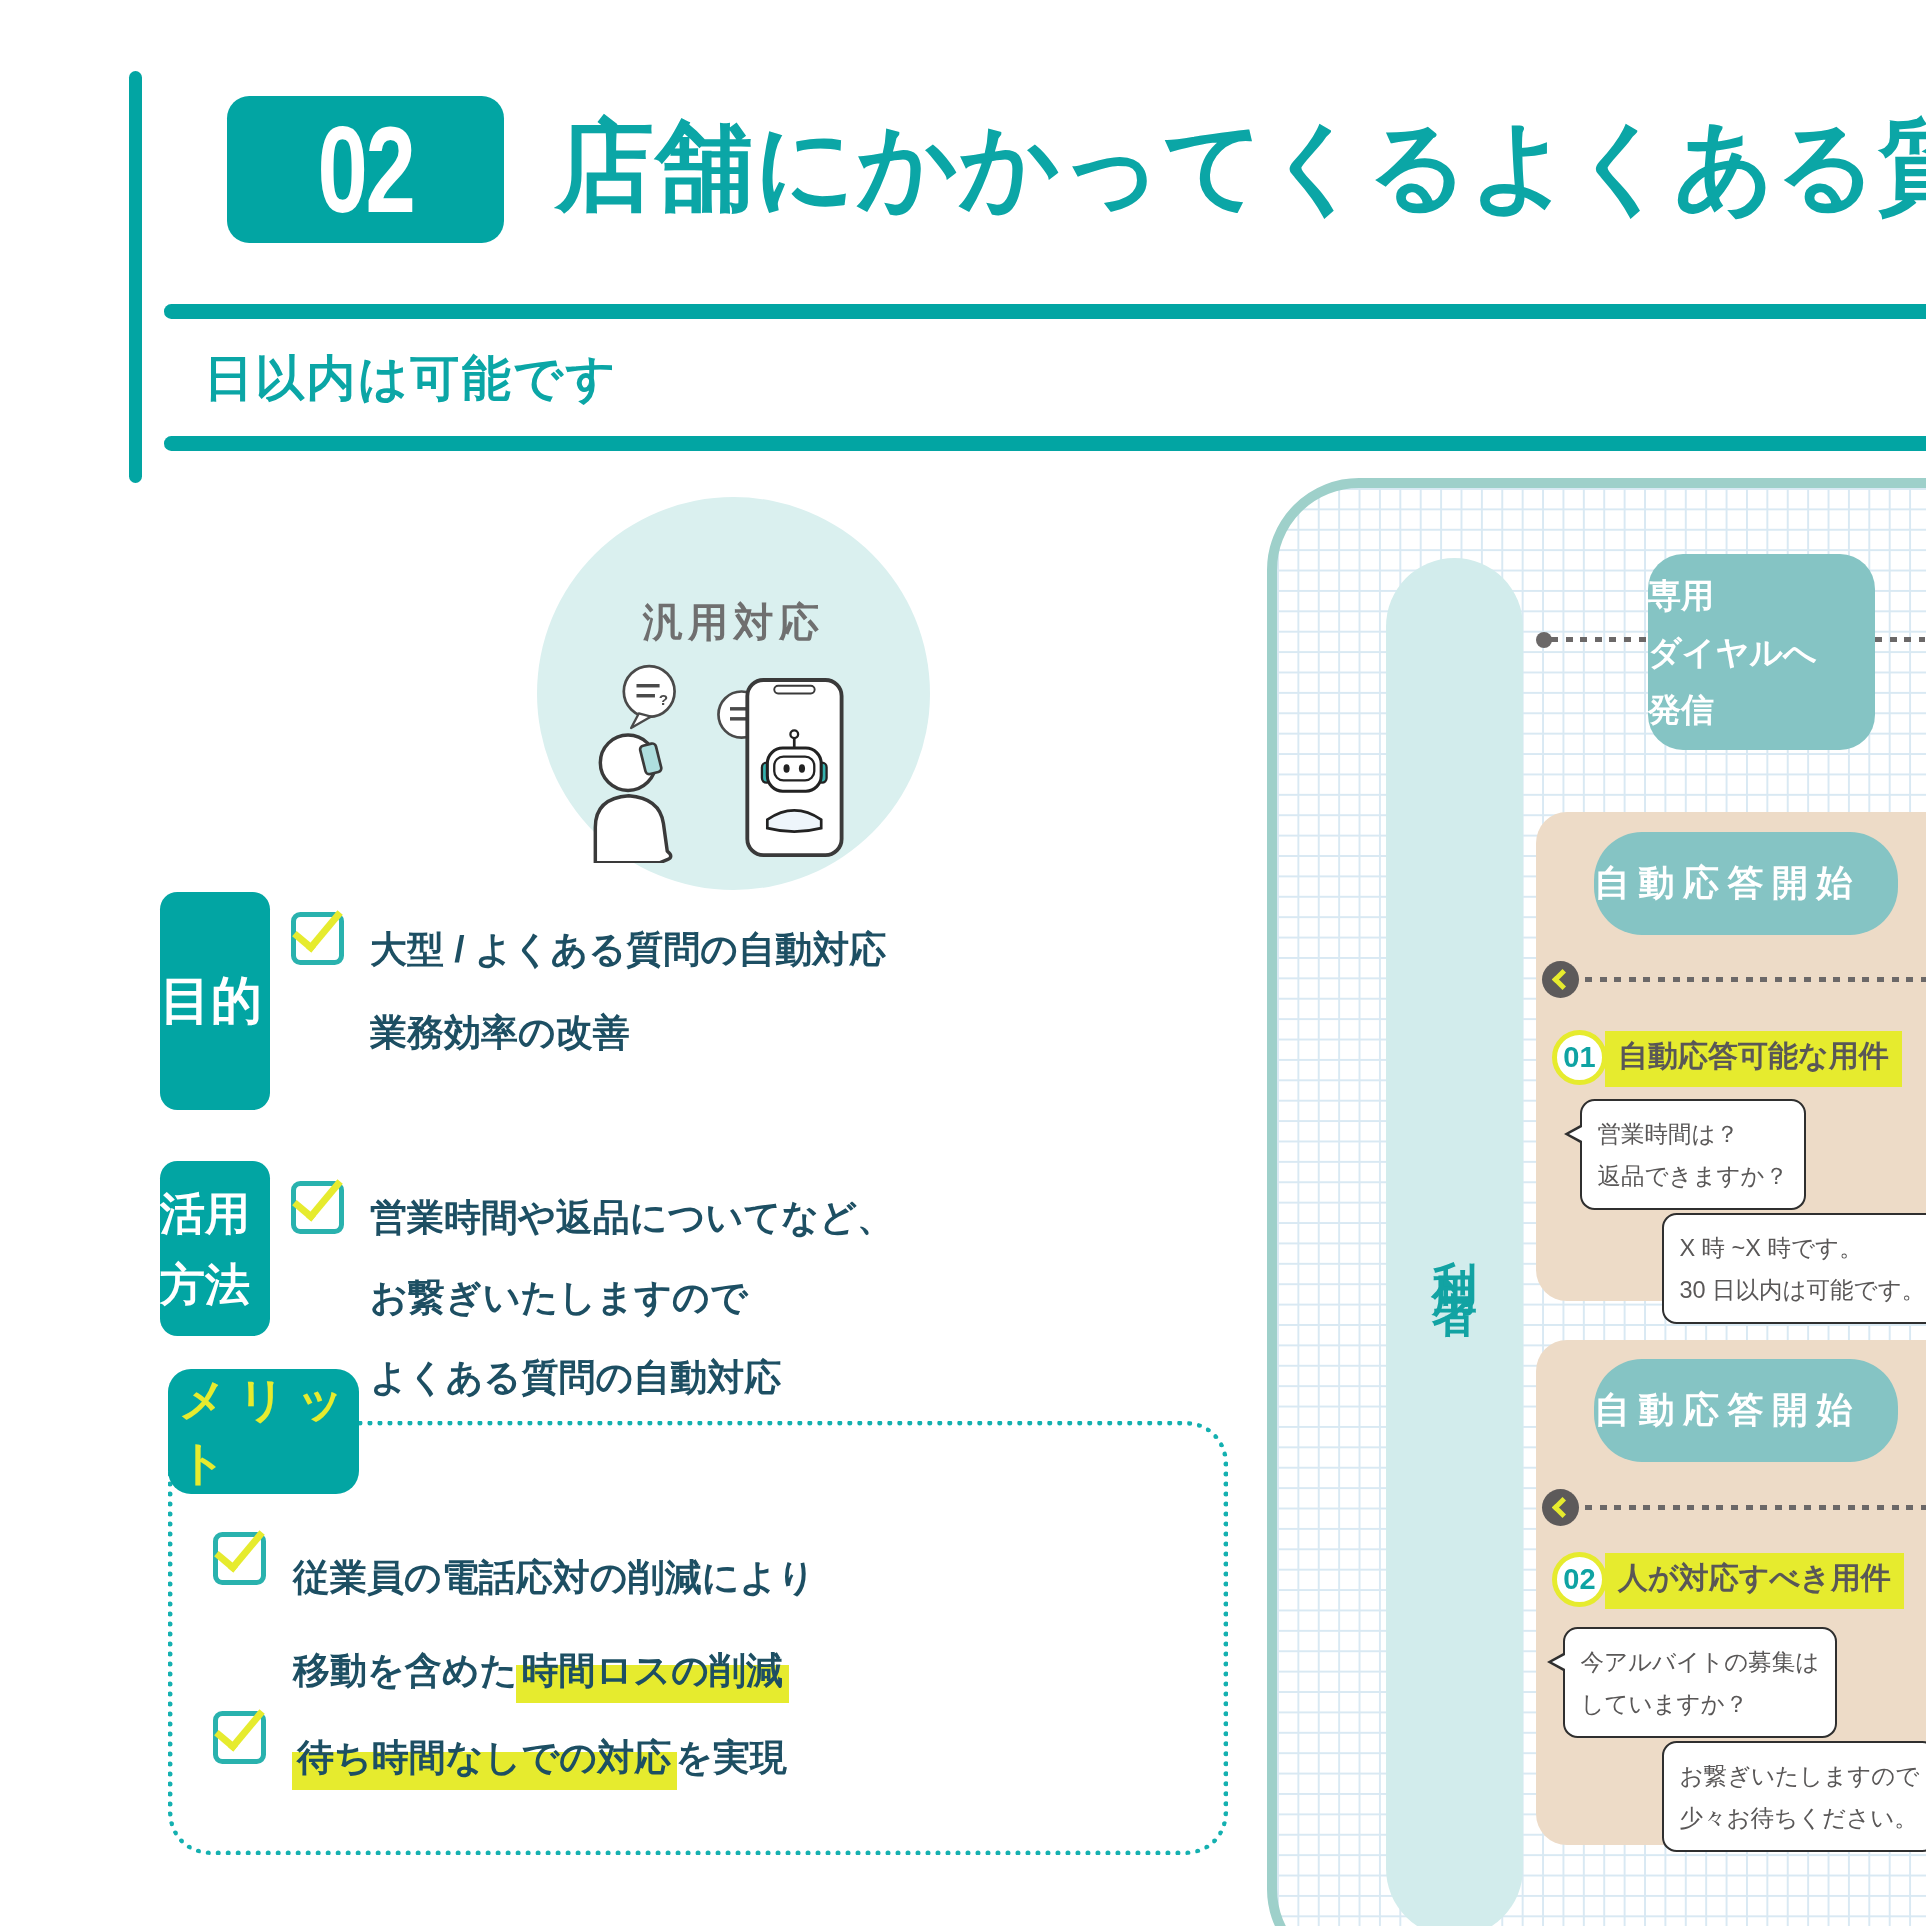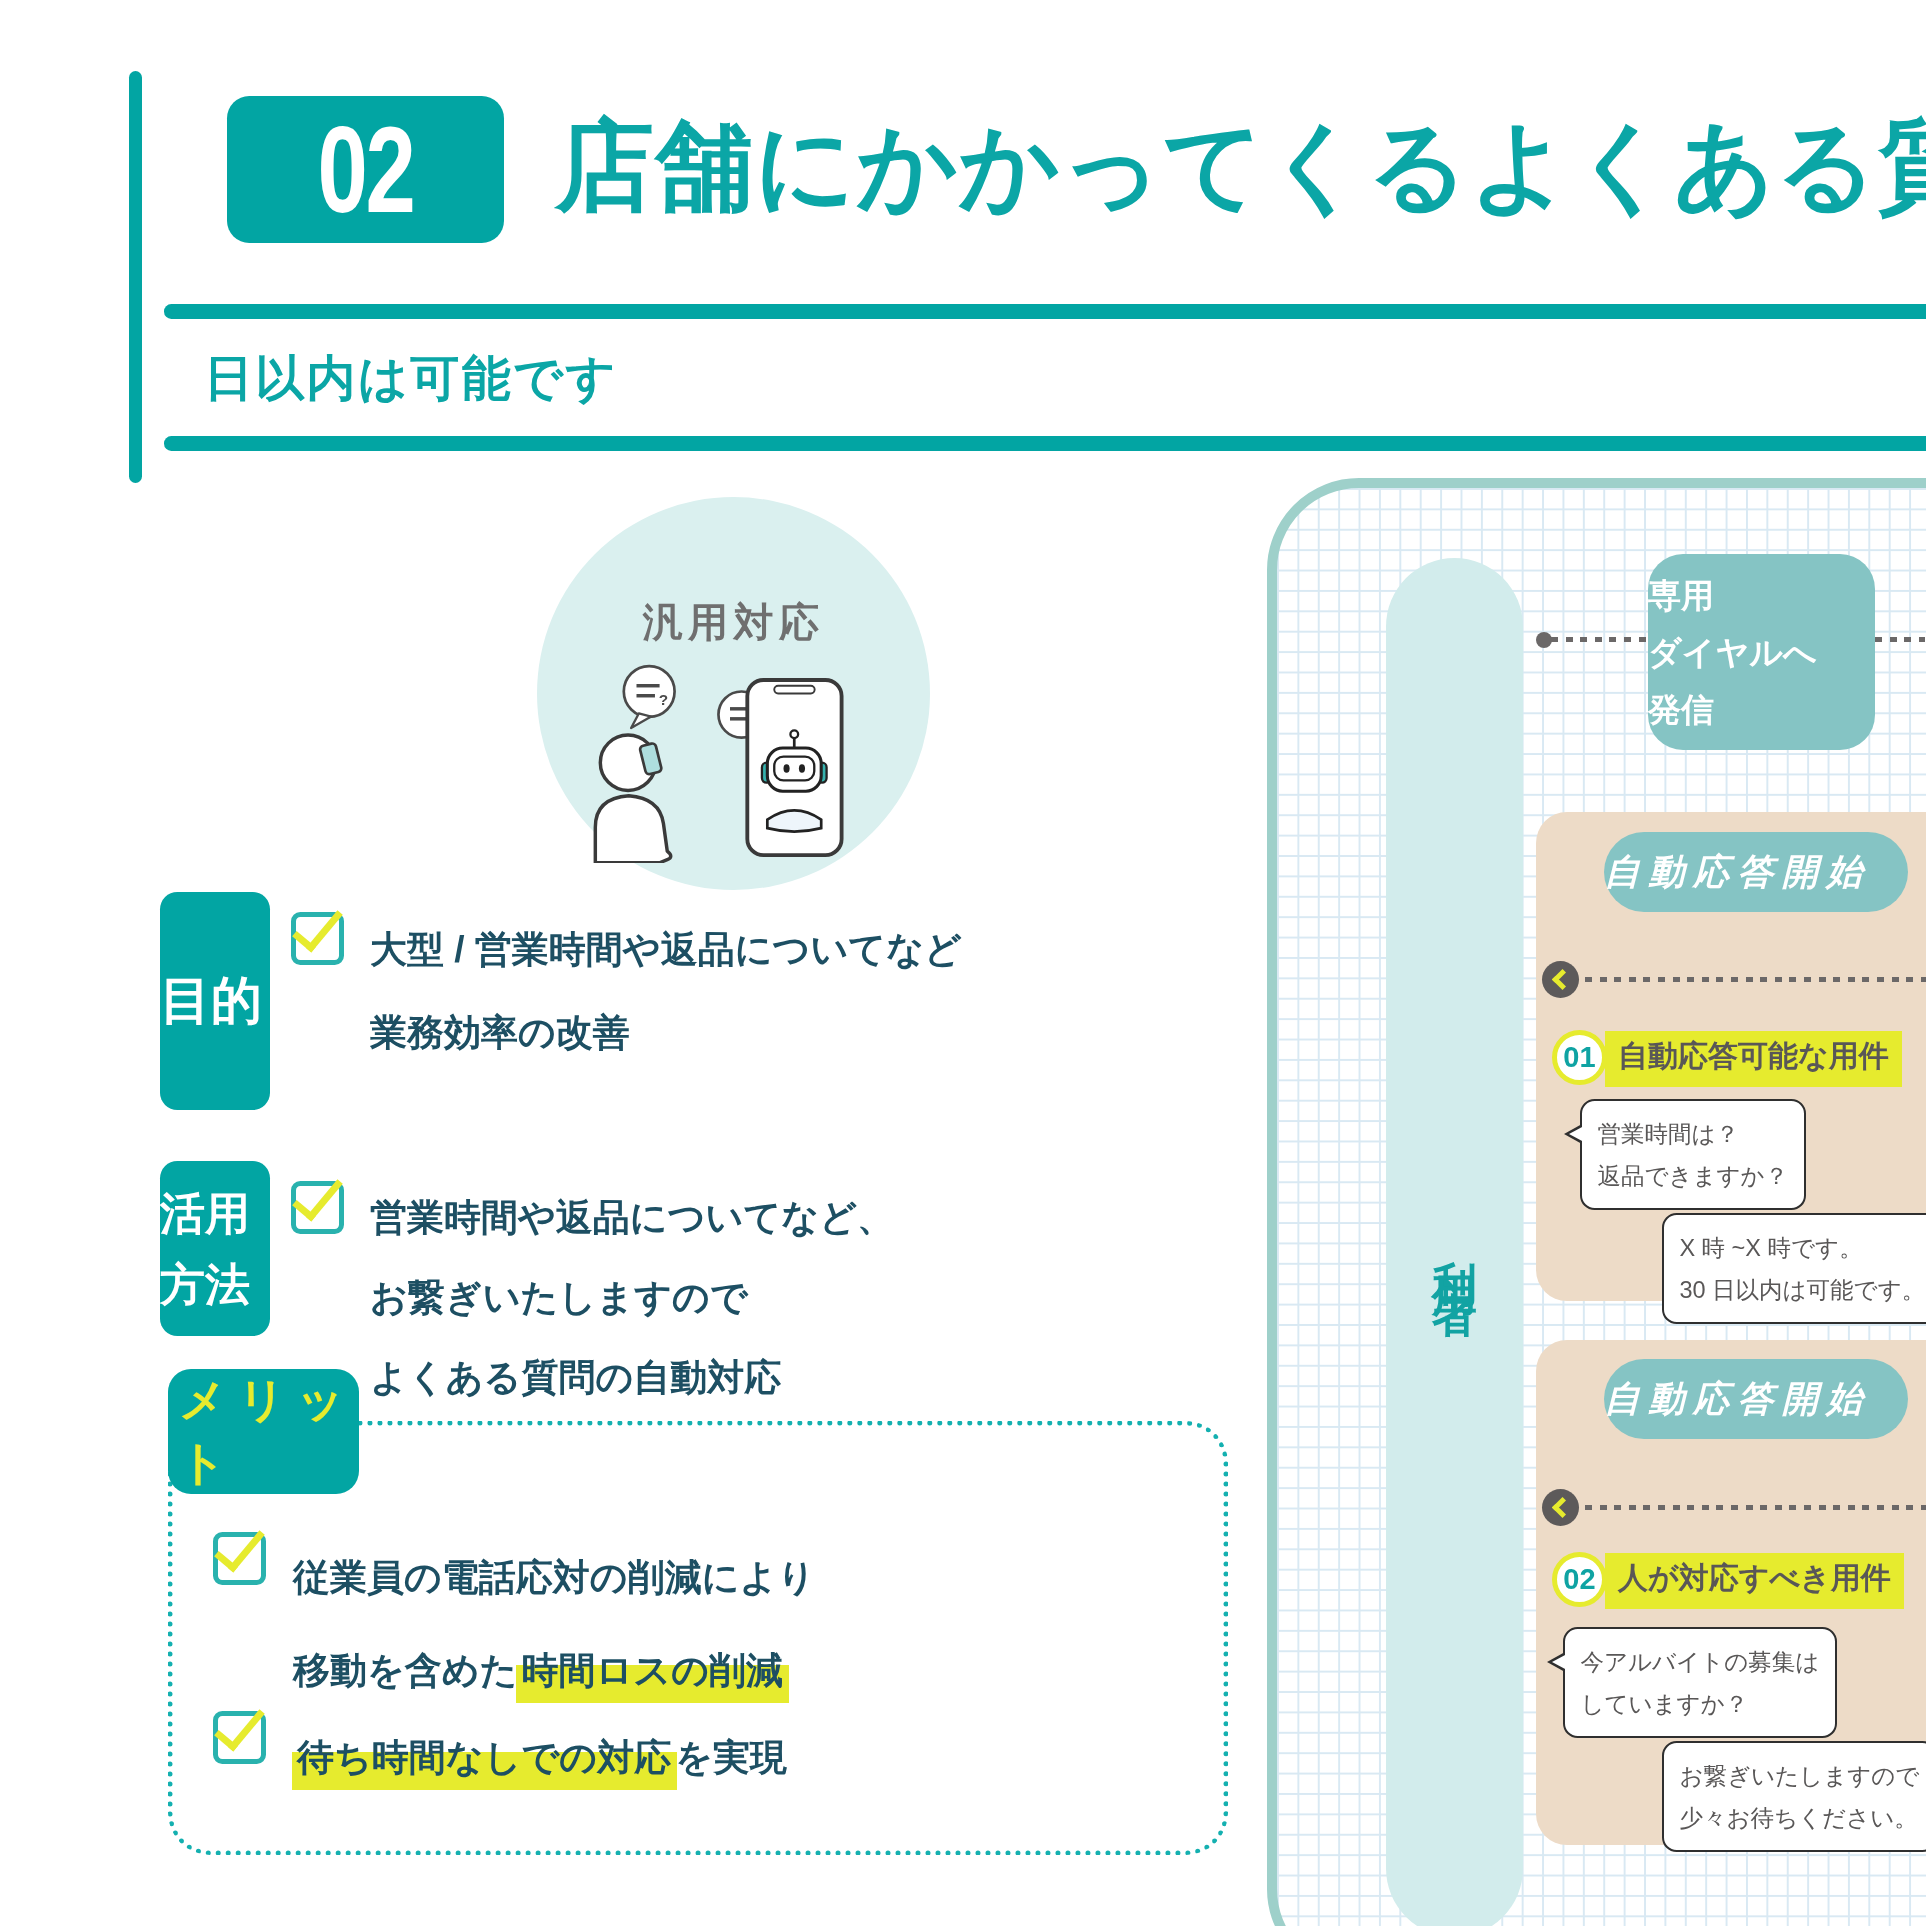--- a/index.html
+++ b/index.html
@@ -48,21 +48,21 @@
                           linear-gradient(to bottom,#d9e9f3 0 2.3px,transparent 2.3px);
          background-size:20.4px 20.4px;overflow:hidden;}
   .lane{border-radius:69px;background:#d2ecec;display:flex;align-items:center;justify-content:center;}
   .lane-left{left:109px;top:70px;width:137px;height:1379px;}
   .vlabel{writing-mode:vertical-rl;text-orientation:upright;font-size:45px;font-weight:bold;
           color:#12a3a3;letter-spacing:16px;}
   .mid-teal{background:#85c4c4;color:#fff;font-weight:bold;display:flex;flex-direction:column;
             align-items:flex-start;justify-content:center;}
   .dial-box{left:371px;top:66px;width:227px;height:196px;border-radius:35px;font-size:33px;line-height:57px;}
   .flow-card{left:259px;width:447px;background:#eddbc7;border-radius:31px;}
-  .flow-pill{left:327px;width:304px;height:80px;border-radius:48px;font-size:36px;letter-spacing:8.5px;font-style:italic;}
+  .flow-pill{left:317px;width:304px;height:103px;border-radius:48px;font-size:36px;letter-spacing:8.5px;}
   .dots{height:5.4px;background:repeating-linear-gradient(90deg,#6b6868 0 7px,transparent 7px 14.6px);}
   .dot{width:16px;height:16px;border-radius:50%;background:#6b6868;}
   .chev-circle{width:37px;height:37px;border-radius:50%;background:#5d5a5a;
                display:flex;align-items:center;justify-content:center;}
   .chev{width:10px;height:10px;border:0 solid #e6eb2e;}
   .chev.l{border-bottom-width:5px;border-left-width:5px;transform:rotate(45deg);margin-right:-3.9px;}
   .stepnum{width:45px;height:45px;border-radius:50%;background:#fff;border:5.8px solid #e6eb2e;
            color:#0fa3a3;font-size:29px;font-weight:bold;display:flex;align-items:center;
            justify-content:center;z-index:2;}
   .steptag{background:#e6eb2e;color:#595757;font-size:30px;font-weight:bold;
@@ -127,21 +127,21 @@
       <ellipse cx="582" cy="315" rx="8" ry="11" fill="#222"></ellipse>
       <path d="M492 448 Q562 400 632 448 L632 470 Q562 488 492 470 Z" fill="#eef5fb" stroke="#222" stroke-width="7"></path>
     </g>
   </svg>
 
   <div class="abs teal-tag purpose-box">
     <span>目的</span>
   </div>
   <span class="abs check" style="left:291px;top:912px;"></span>
   <div class="abs body-text" style="left:370px;top:908px;">
-    <div>大型 / 営業時間や返品についてなど</div>
+    <div>大型 / よくある質問の自動対応</div>
     <div>業務効率の改善</div>
   </div>
 
   <div class="abs teal-tag usage-box">
     <span>活用</span>
     <span>方法</span>
   </div>
   <span class="abs check" style="left:291px;top:1181px;"></span>
   <div class="abs body-text" style="left:370px;top:1178px;line-height:80px;">
     <div>営業時間や返品についてなど、</div>

